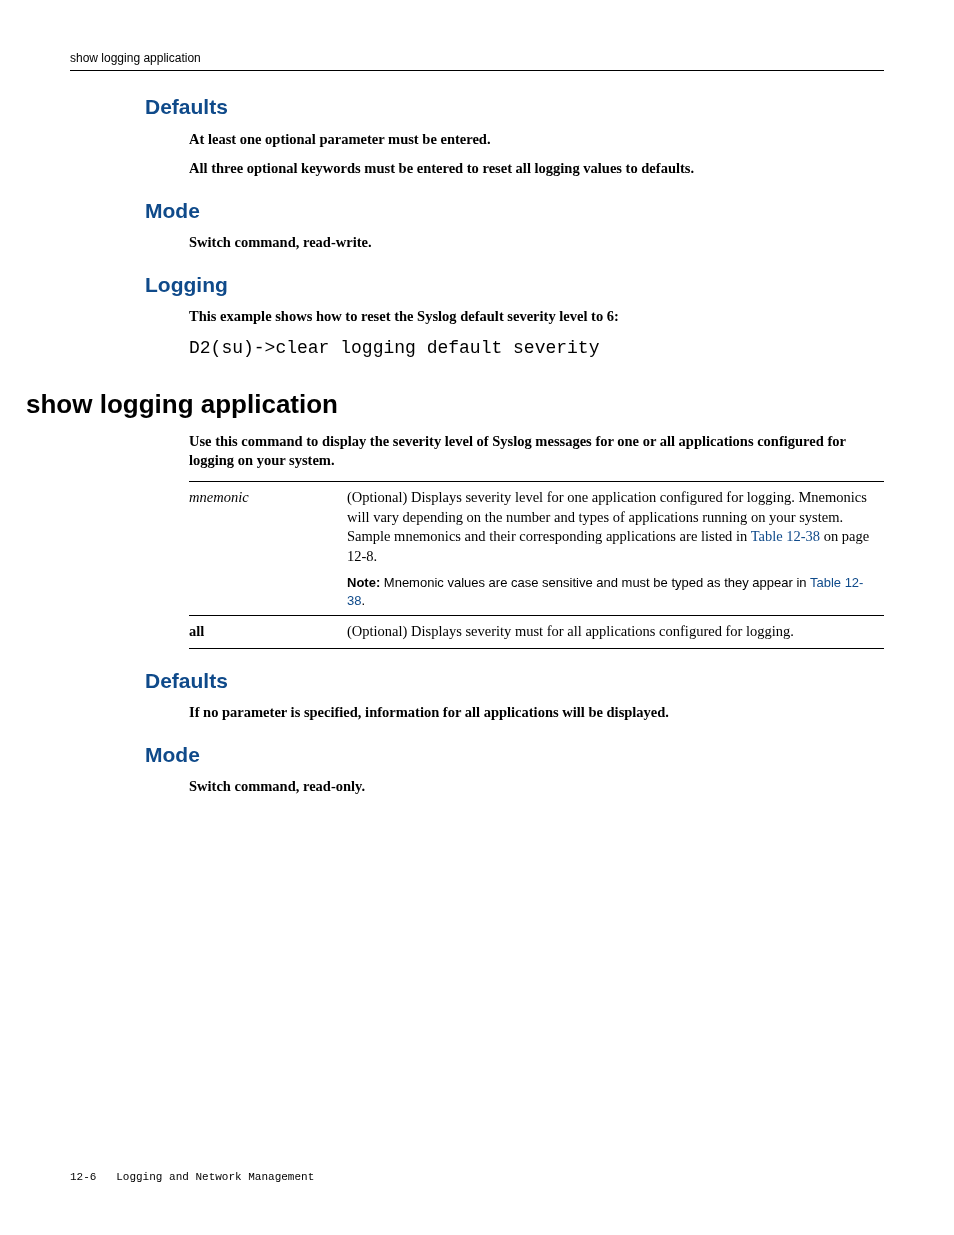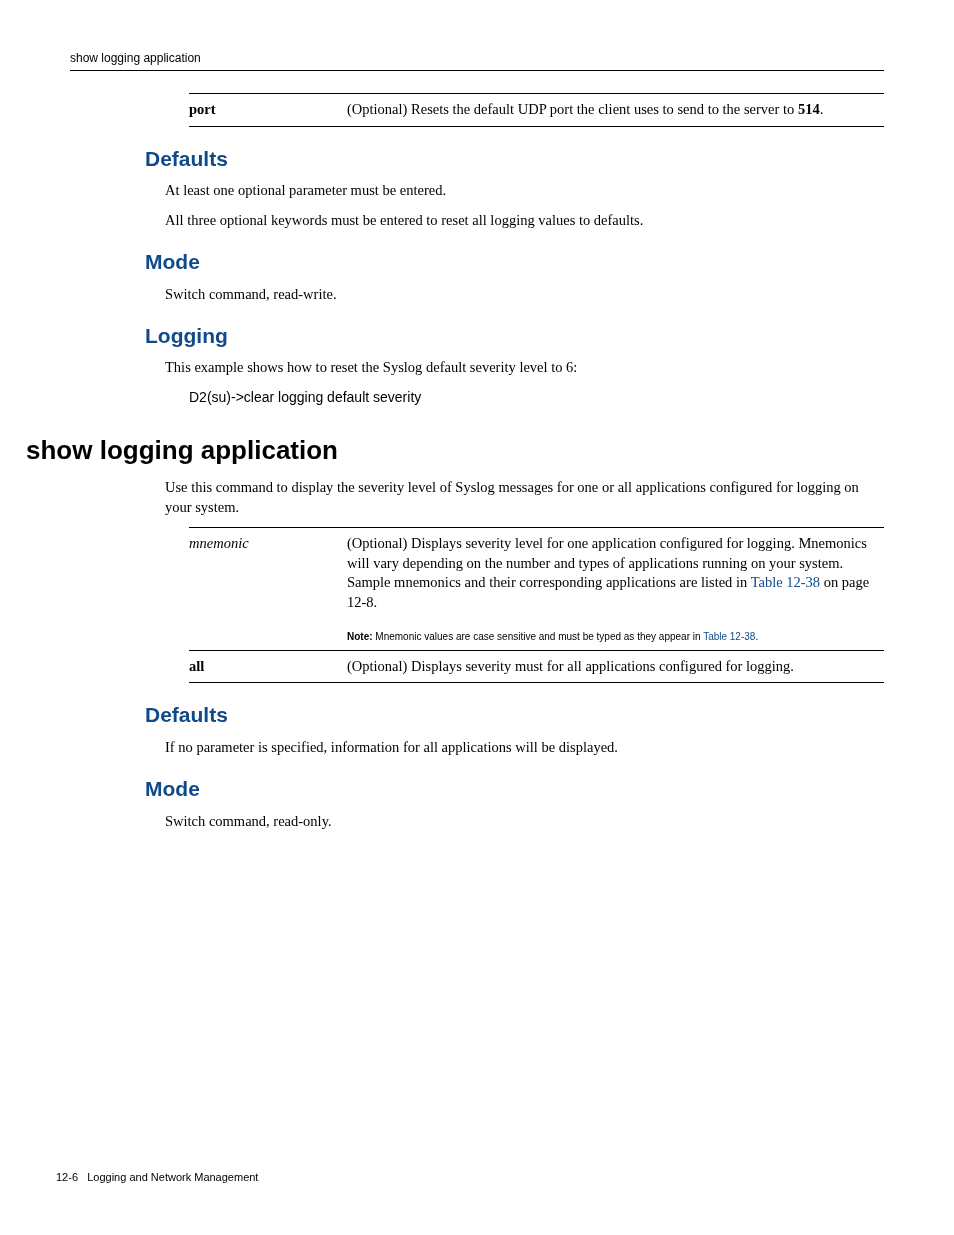--- a/index.html
+++ b/index.html
@@ -39,77 +39,70 @@
   }
   .section-heading {
     font-family: Arial, Helvetica, sans-serif;
     font-weight: bold;
     font-size: 21px;
     color: #0f4a8a;
     margin-top: 18px;
     margin-bottom: 8px;
   }
   .body-text {
-    margin-left: 20px;
+    margin-left: 44px;
     margin-bottom: 10px;
+    font-weight: bold;
   }
   .code-line {
-    font-family: Liberation Sans, sans-serif;
-    font-size: 14px;
+    font-family: Liberation Mono, monospace;
+    font-size: 18px;
     margin-left: 44px;
     margin-bottom: 10px;
   }
   .big-heading {
     font-family: Arial, Helvetica, sans-serif;
     font-weight: bold;
     font-size: 26px;
     color: #000;
     margin-top: 26px;
     margin-bottom: 10px;
     margin-left: -44px;
     padding-left: 0;
   }
   a.xref {
     color: #0f4a8a;
     text-decoration: none;
   }
   .note-text {
     font-family: Arial, Helvetica, sans-serif;
-    font-size: 10px;
+    font-size: 13px;
   }
   .footer {
-    font-family: Liberation Sans, sans-serif;
+    font-family: Liberation Mono, monospace;
     font-size: 11px;
     position: absolute;
     bottom: 50px;
-    left: 56px;
+    left: 70px;
   }
   .content-wrap {
     margin-left: 75px;
   }
   .bold { font-weight: bold; }
   .italic { font-style: italic; }
 </style>
 </head>
 <body>
 
 <div class="header-bar">
   <span>show logging application</span>
 </div>
 
 <div class="content-wrap">
 
-  <table class="param-table">
-    <tbody>
-        <tr>
-      <td class="key bold">port</td>
-      <td><span>(Optional) Resets the default UDP port the client uses to send to the server to </span><span class="bold">514</span><span>.</span></td>
-    </tr>
-  </tbody>
-    </table>
 
   <div class="section-heading">Defaults</div>
   <div class="body-text">At least one optional parameter must be entered.</div>
   <div class="body-text">All three optional keywords must be entered to reset all logging values to defaults.</div>
 
   <div class="section-heading">Mode</div>
   <div class="body-text">Switch command, read-write.</div>
 
   <div class="section-heading">Logging</div>
   <div class="body-text">This example shows how to reset the Syslog default severity level to 6:</div>
@@ -123,21 +116,21 @@
 
   <div class="body-text">Use this command to display the severity level of Syslog messages for one or all applications configured for logging on your system.</div>
 
 
 
   <table class="param-table">
     <tbody>
         <tr class="inner-divider">
       <td class="key italic">mnemonic</td>
       <td>
-        <div style="margin-bottom:18px;">
+        <div style="margin-bottom:8px;">
           <span>(Optional) Displays severity level for one application configured for logging. Mnemonics will vary depending on the number and types of applications running on your system. Sample mnemonics and their corresponding applications are listed in </span><a href="#" class="xref">Table 12-38</a><span> on page 12-8.</span>
         </div>
         <div class="note-text">
           <span class="bold">Note:</span><span> Mnemonic values are case sensitive and must be typed as they appear in </span><a href="#" class="xref">Table 12-38</a><span>.</span>
         </div>
       </td>
     </tr>
     <tr>
       <td class="key bold">all</td>
       <td>(Optional) Displays severity must for all applications configured for logging.</td>

